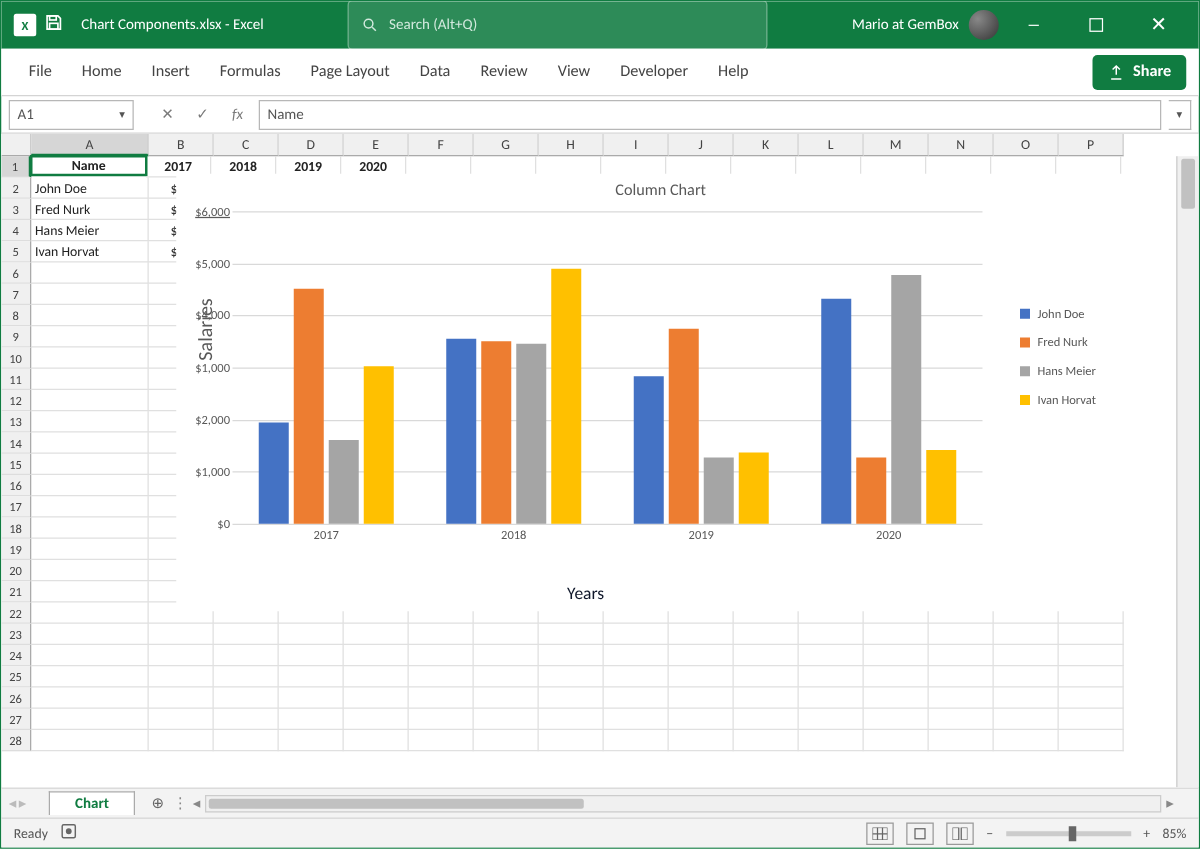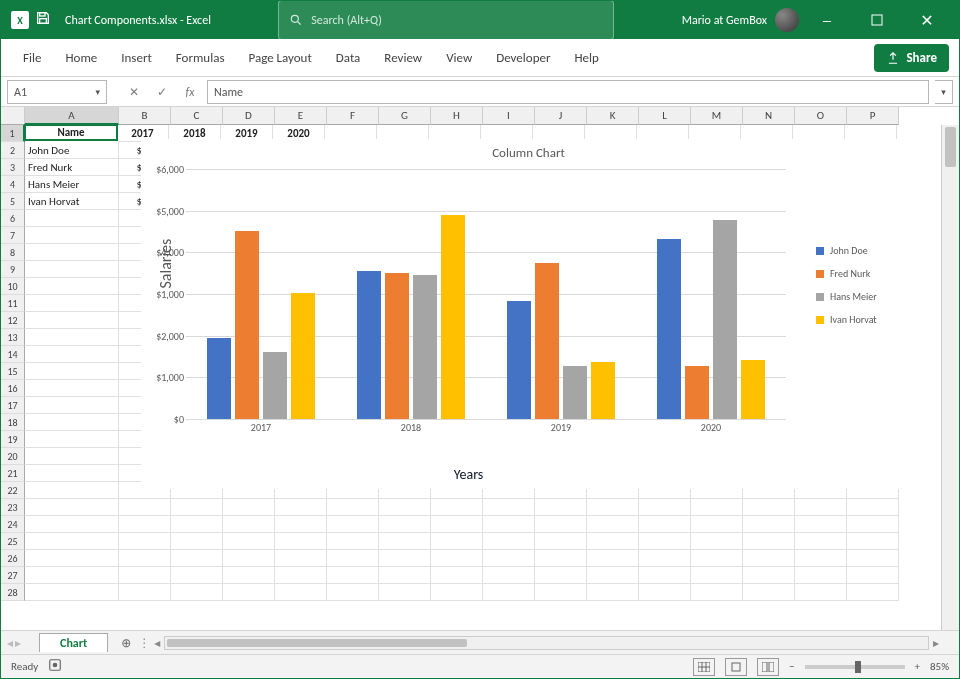--- a/index.html
+++ b/index.html
@@ -713,21 +713,21 @@
           <div class="ytick" style="top: 208.333px; margin-left: 28px;">$1,000</div>
           <div class="gridline" style="top: 166.667px;"></div>
           <div class="ytick" style="top: 166.667px;">$2,000</div>
           <div class="gridline" style="top: 125px;"></div>
           <div class="ytick" style="top: 125px;">$1,000</div>
           <div class="gridline" style="top: 83.3333px;"></div>
           <div class="ytick" style="top: 83.3333px;">$4,000</div>
           <div class="gridline" style="top: 41.6667px;"></div>
           <div class="ytick" style="top: 41.6667px;">$5,000</div>
           <div class="gridline" style="top: 0px;"></div>
-          <div class="ytick" style="top: 0px;">$6,000</div>
+          <div class="ytick" style="top: 0px; text-decoration: underline;">$6,000</div>
           <div class="bars">
             <div class="group">
               <div class="bar" style="background: rgb(68, 114, 196); height: 81.4167px;"></div>
               <div class="bar" style="background: rgb(237, 125, 49); height: 188.333px;"></div>
               <div class="bar" style="background: rgb(165, 165, 165); height: 66.7083px;"></div>
               <div class="bar" style="background: rgb(255, 192, 0); height: 126.125px;"></div>
             </div>
             <div class="group">
               <div class="bar" style="background: rgb(68, 114, 196); height: 148.167px;"></div>
               <div class="bar" style="background: rgb(237, 125, 49); height: 146.458px;"></div>

